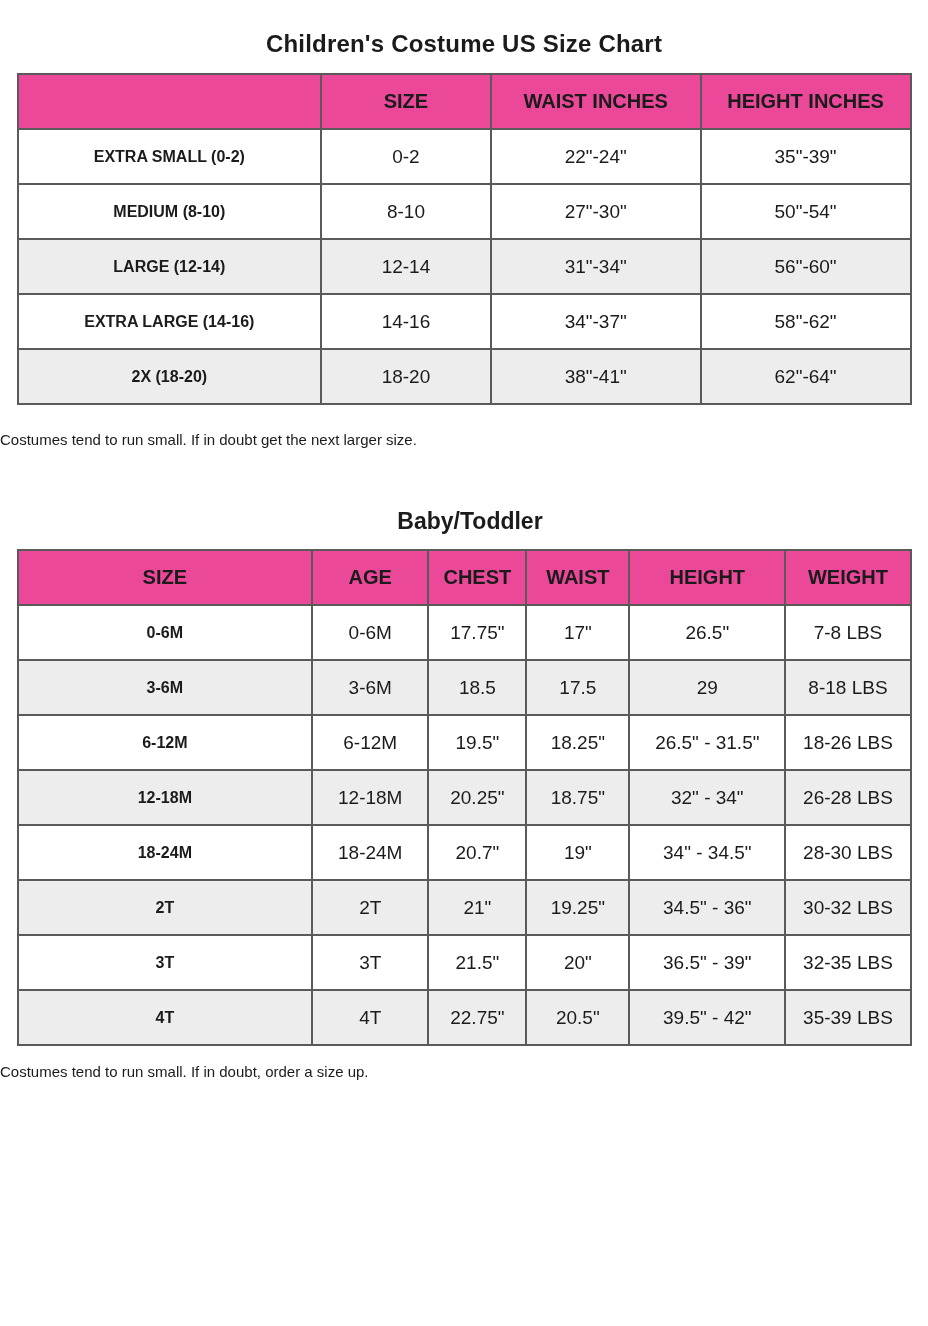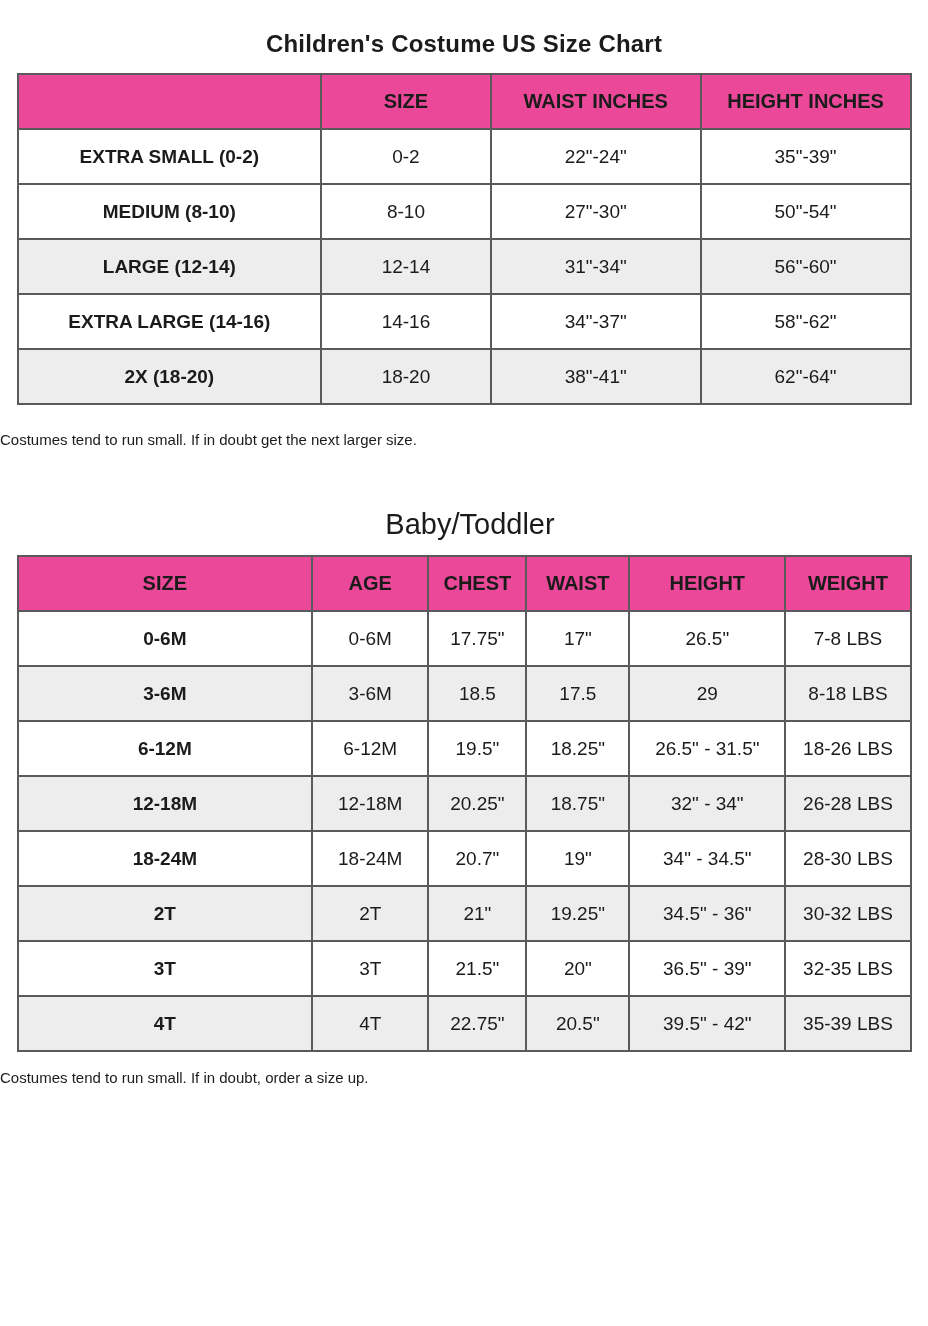--- a/index.html
+++ b/index.html
@@ -18,22 +18,22 @@
     background: #ffffff;
   }
   .chart-title {
     font-size: 24px;
     font-weight: bold;
     text-align: center;
     margin: 0 0 15px 0;
     letter-spacing: 0.2px;
   }
   .section-title {
-    font-size: 29px;
-    font-weight: normal;
+    font-size: 23px;
+    font-weight: bold;
     text-align: center;
     margin: 60px 0 14px 12px;
   }
   table {
     border-collapse: collapse;
     table-layout: fixed;
     width: 895px;
     margin: 0 auto;
     border: 2px solid #474747;
   }
@@ -49,21 +49,21 @@
     white-space: nowrap;
   }
   th {
     background: #ec4899;
     font-size: 20px;
     font-weight: bold;
   }
   tr.alt td { background: #ededed; }
   td:first-child {
     font-weight: bold;
-    font-size: 19px;
+    font-size: 16px;
   }
   .note {
     font-size: 15px;
     text-align: left;
     margin: 26px 0 0 0;
   }
   .note.bold {
     font-weight: normal;
     margin-top: 17px;
   }

